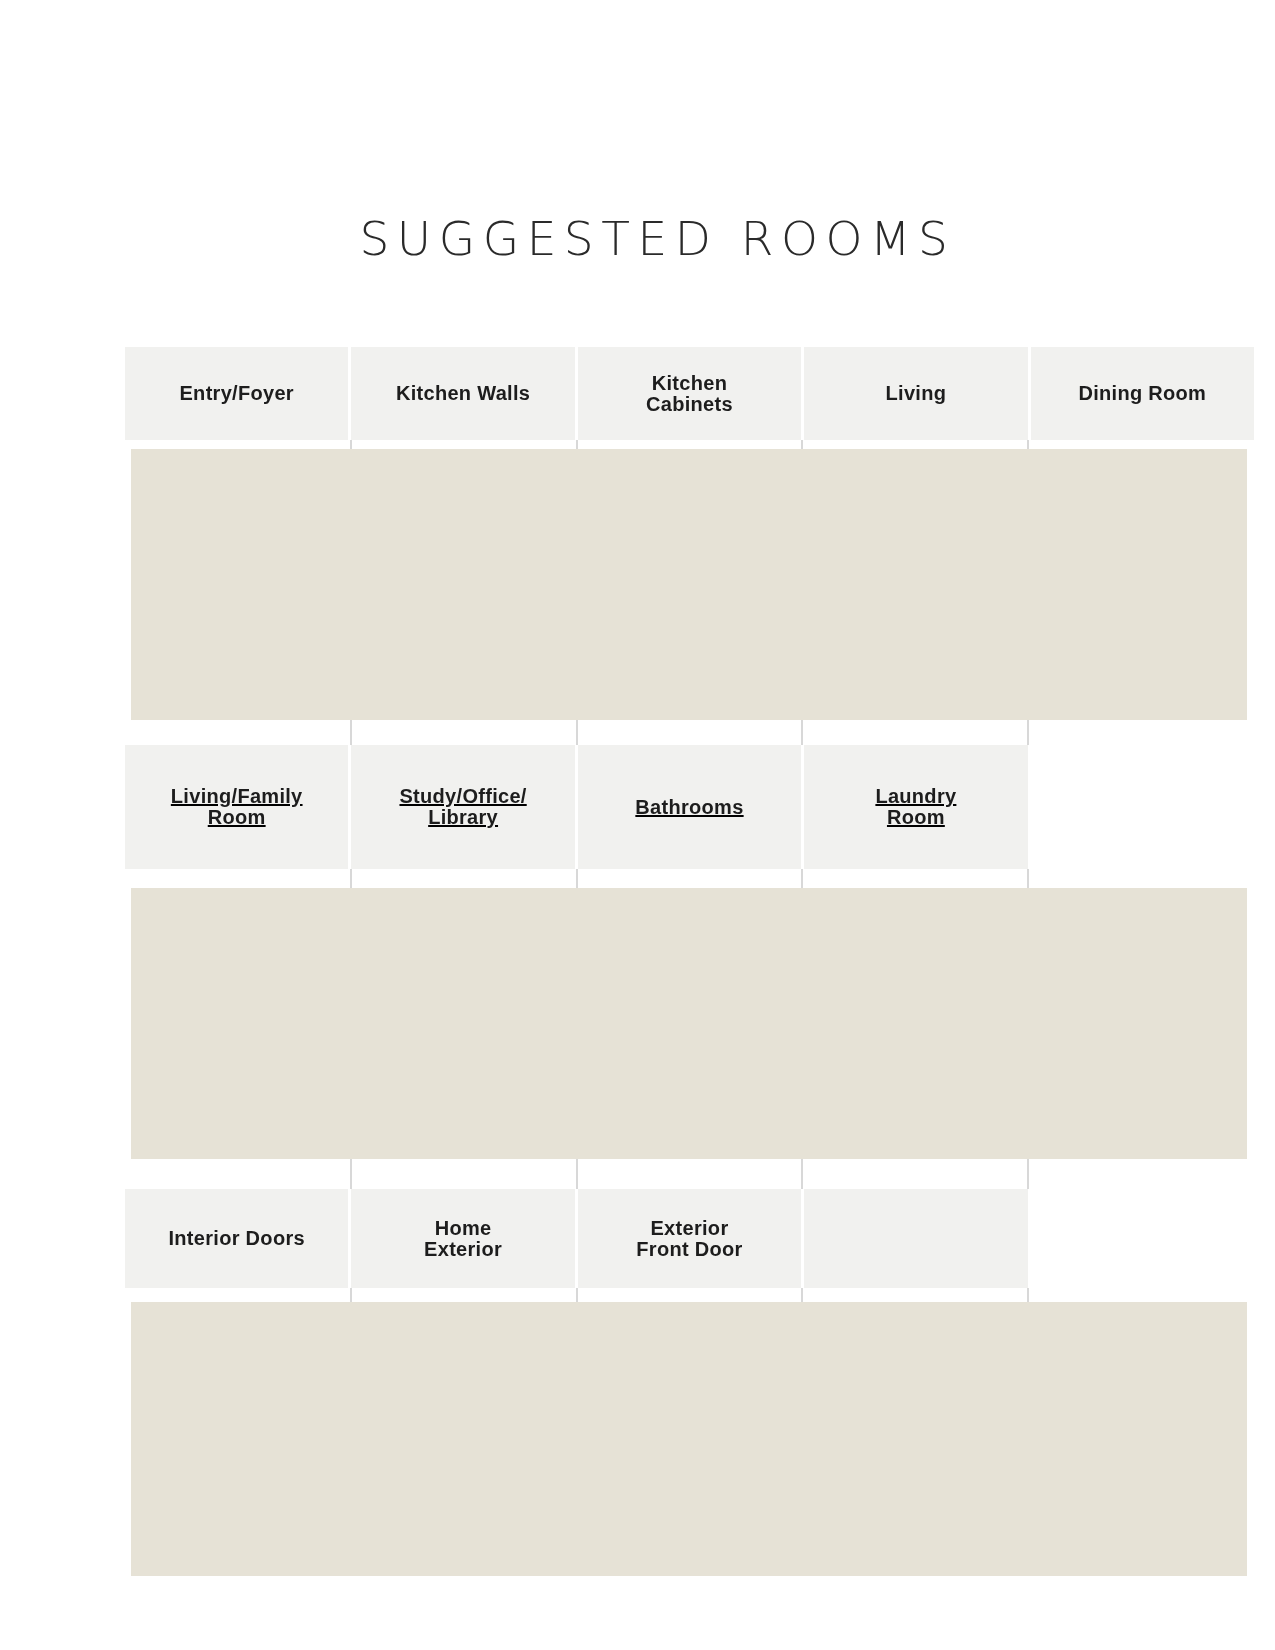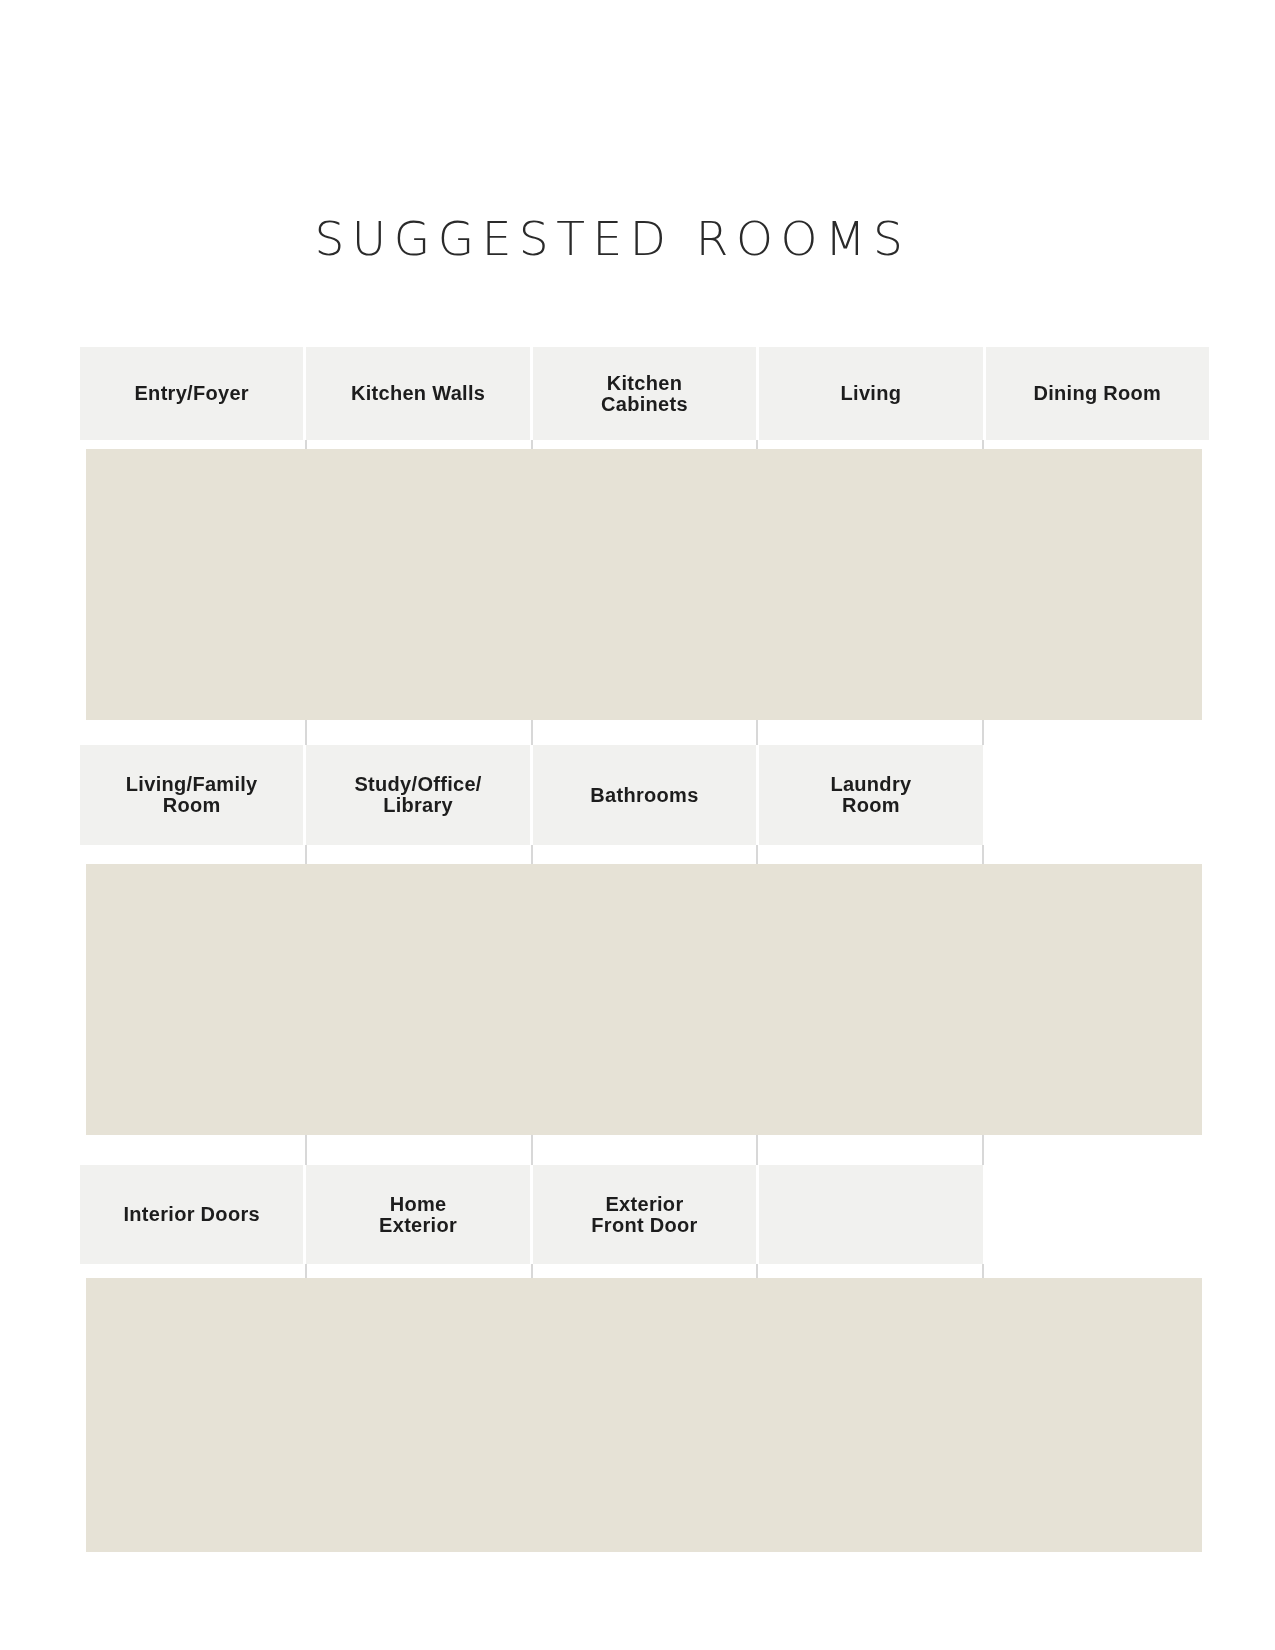--- a/index.html
+++ b/index.html
@@ -12,20 +12,21 @@
   }
   *{ margin:0; padding:0; box-sizing:border-box; }
   html,body{ background:#fff; }
   .page{
     position:relative;
     width:1275px;
     height:1650px;
     background:var(--page-background);
     overflow:hidden;
     font-family:"Liberation Sans","DejaVu Sans",sans-serif;
+    padding-left:45px;
   }
   .title-wrap{
     height:347px;
     padding-top:215px;
   }
   h1.page-title{
     position:relative;
     left:-32px;
     margin-left:80px;
     width:1129px;
@@ -78,21 +79,21 @@
     margin-left:6px;
     width:1116px;
     background:var(--swatch-background);
   }
   
   .section-1 .label-row{ height:93px;border-radius:15px; }
   .section-1 .rules.below{ height:9px; }
   .section-1 .swatch{ height:271px; }
 
   .section-2 .rules.above{ height:25px; }
-  .section-2 .label-row{ height:100px; }
+  .section-2 .label-row{ height:124px;text-decoration:underline; }
   .section-2 .rules.below{ height:19px; }
   .section-2 .swatch{ height:271px; }
 
   .section-3 .rules.above{ height:30px; }
   .section-3 .label-row{ height:99px; }
   .section-3 .rules.below{ height:14px; }
   .section-3 .swatch{ height:274px; }
 </style>
 </head>
 <body>

